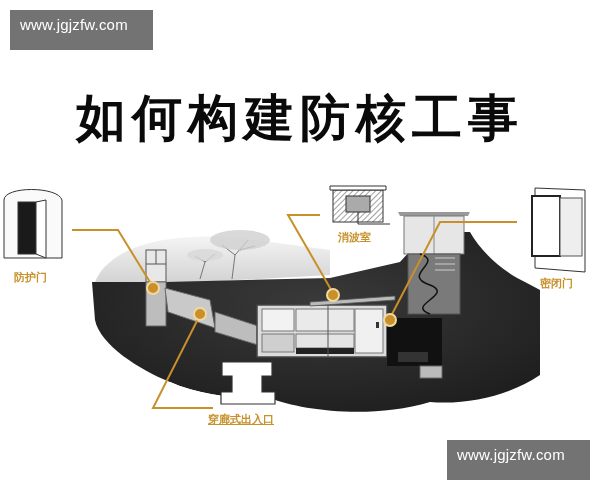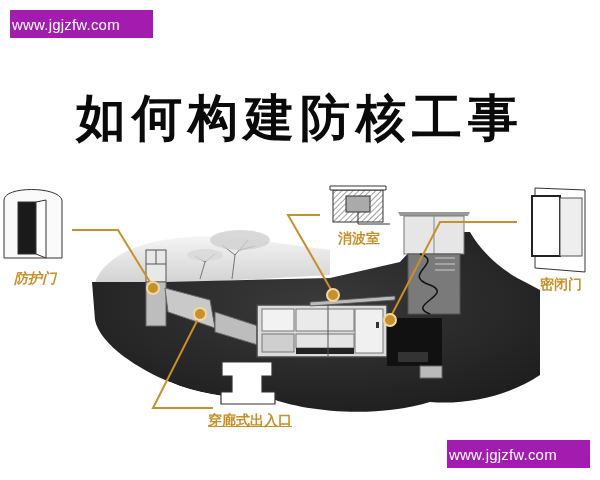--- a/index.html
+++ b/index.html
@@ -1,27 +1,27 @@
 <!DOCTYPE html>
 <html><head>
   <meta charset="utf-8">
   <style>
     html, body { margin: 0; padding: 0; background: #ffffff; }
     body { width: 600px; height: 480px; position: relative; overflow: hidden;
            font-family: "DejaVu Sans", "Liberation Sans", sans-serif; }
-    .watermark { position: absolute; background: #a21caf; color: #ffffff;
+    .watermark { position: absolute; background: #737373; color: #ffffff;
                  font-family: "Liberation Sans", "DejaVu Sans", sans-serif;
-                 font-size: 15px; line-height: 30px; height: 28px; padding: 0 2px;
+                 font-size: 15px; line-height: 30px; height: 40px; padding: 0 10px;
                  box-sizing: border-box; letter-spacing: 0.2px; }
     .wm-top { left: 10px; top: 10px; width: 143px; }
     .wm-bottom { left: 447px; top: 440px; width: 143px; }
     .title { position: absolute; left: 0; top: 88px; width: 600px; text-align: center;
              font-size: 50px; font-weight: bold; color: #0a0a0a; letter-spacing: 6px;
              line-height: 60px; }
-    .label { position: absolute; color: #c8902a; font-size: 14px; font-weight: bold;
+    .label { position: absolute; color: #c8902a; font-size: 11px; font-weight: bold;
              white-space: nowrap; }
     svg.scene { position: absolute; left: 0; top: 0; }
   </style>
 </head>
 <body>
 
 <div class="watermark wm-top">www.jgjzfw.com</div>
 
 <div class="title">如何构建防核工事</div>
 
@@ -131,18 +131,18 @@
 
   <g>
     <g>
       <path d="M222 362 L 272 362 L 272 376 L 262 376 L 262 392 L 275 392 L 275 404 L 221 404 L 221 392 L 232 392 L 232 376 L 222 376 Z" fill="#fff" stroke="#333" stroke-width="1.2"></path>
     </g>
     <polyline points="200,315 153,408 213,408" fill="none" stroke="#c8902a" stroke-width="2"></polyline>
     <circle cx="200" cy="314" r="6" fill="#c8902a" stroke="#f3d8a0" stroke-width="2"></circle>
   </g>
 </svg>
 
-<div class="label" style="left:14px; top:270px;font-style:italic;">防护门</div>
+<div class="label" style="left:14px; top:270px;">防护门</div>
 <div class="label" style="left:338px; top:230px;">消波室</div>
 <div class="label" style="left:540px; top:276px;font-family:Liberation Mono, monospace;">密闭门</div>
 <div class="label" style="left:208px; top:412px;text-decoration:underline;">穿廊式出入口</div>
 
 <div class="watermark wm-bottom">www.jgjzfw.com</div>
 
 </body></html>

